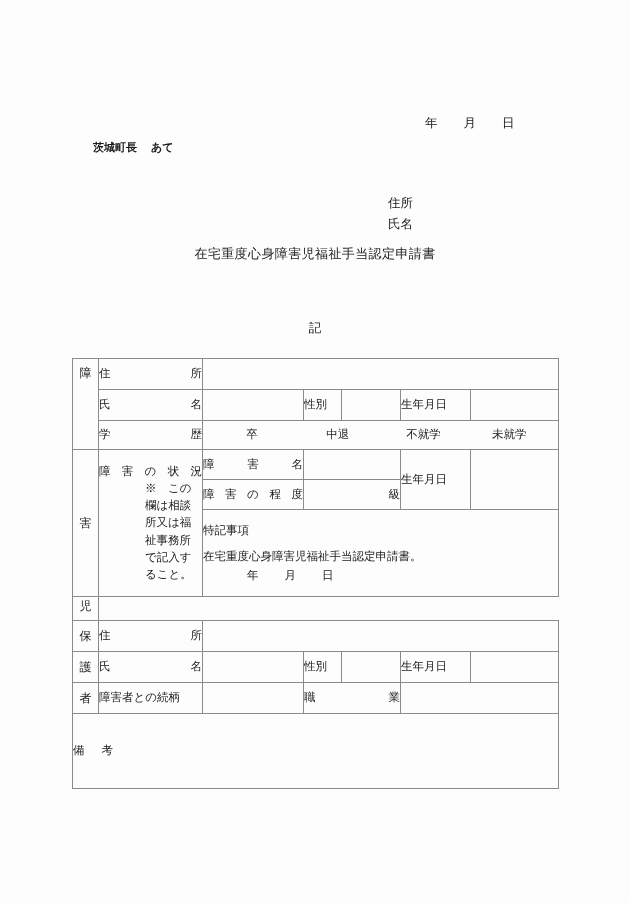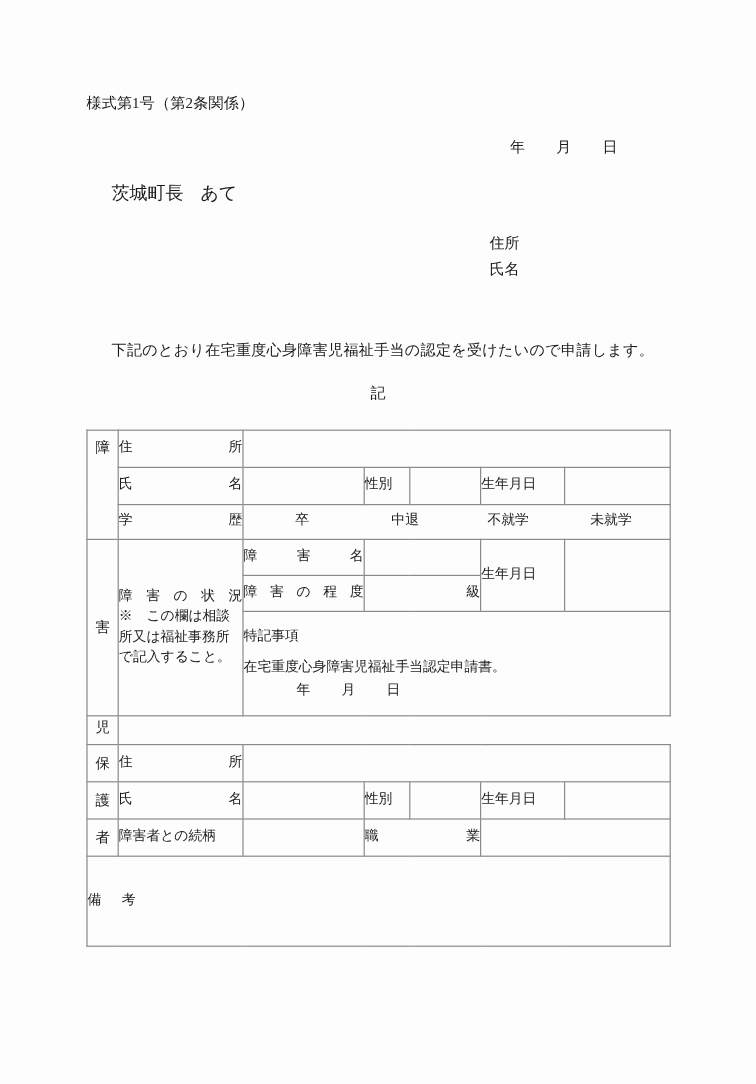--- a/index.html
+++ b/index.html
@@ -36,29 +36,30 @@
     left: 425px;
     top: 115px;
     font-size: 12.5px;
     white-space: nowrap;
   }
   .date-line .gap { display: inline-block; width: 26px; }
 
   .addressee {
     position: absolute;
     left: 93px;
-    top: 152px;
-    font-size: 15px;
-    white-space: nowrap;
+    top: 140px;
+    font-size: 11px;
+    white-space: nowrap;
+    font-weight: bold;
   }
   .addressee .sp { display: inline-block; width: 14px; }
 
   .applicant-block {
     position: absolute;
-    left: 408px;
+    left: 388px;
     top: 193px;
     font-size: 12.5px;
     line-height: 21px;
   }
   .applicant-block div { white-space: nowrap; }
 
   .doc-title {
     position: absolute;
     left: 0;
     right: 0;
@@ -145,20 +146,21 @@
   .status-note {
     padding: 8px 8px 8px 9px;
     vertical-align: top;
     font-size: 11.5px;
     line-height: 1.62;
   }
   .status-note .line1 { display: flex; justify-content: space-between; }
   .status-note .note-body {
     text-indent: 0;
     word-break: break-all;
+    margin-left: 46px;
   }
 
   
   .rank-cell {
     text-align: right;
     padding: 4px 10px;
     white-space: nowrap;
   }
 
   
@@ -188,37 +190,36 @@
     display: inline-flex;
     justify-content: space-between;
     width: 40px;
   }
 </style>
 </head>
 <body>
 
 <div class="page">
 
-  <div class="form-no">様式第1号（第2条関係）</div>
 
   <div class="date-line">
     <span>年</span><span class="gap"></span><span>月</span><span class="gap"></span><span>日</span>
   </div>
 
   <div class="addressee">
     <span>茨城町長</span><span class="sp"></span><span>あて</span>
   </div>
 
   <div class="applicant-block">
     <div>住所</div>
     <div>氏名</div>
   </div>
 
-
-  <div class="statement">下記のとおり在宅重度心身障害児福祉手当の認定を受けたいので申請します。</div>
+  <div class="doc-title">在宅重度心身障害児福祉手当認定申請書</div>
+
 
   <div class="ki-mark">記</div>
 
   <table class="form-table">
     <colgroup>
       <col style="width:26px">
       <col style="width:104px">
       <col style="width:101px">
       <col style="width:38px">
       <col style="width:59px">

